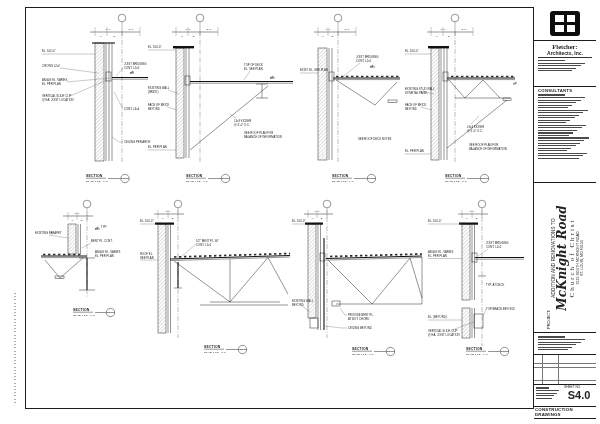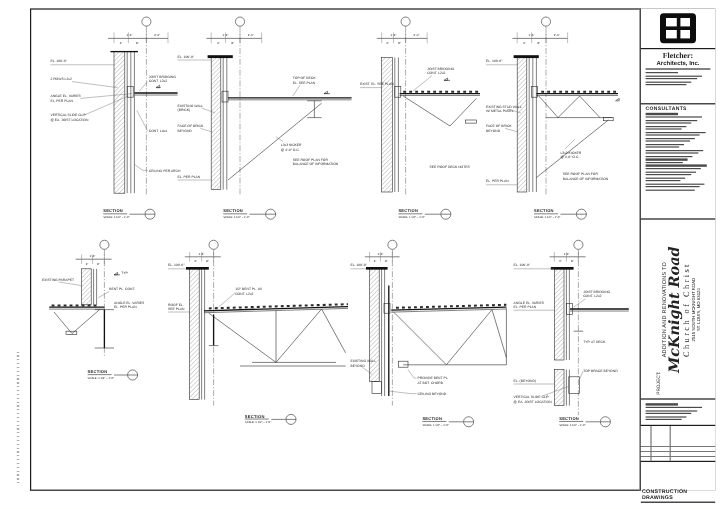--- a/index.html
+++ b/index.html
@@ -586,17 +586,30 @@
           <div class="bar" style="width: 79%;"></div>
           <div class="bar" style="width: 71%;"></div>
           <div class="bar" style="width: 63%;"></div>
           <div class="bar" style="width: 55%;"></div>
         </div>
     </div>
     <div class="tb-sec tb-rev">
       <div class="rev-v" style="left:8px"></div>
       <div class="rev-v" style="left:24px"></div>
     </div>
+    <div class="tb-sec tb-info">
+      <div class="info-l bars">
+          <div class="bar" style="width: 50%;"></div>
+          <div class="bar" style="width: 87%;"></div>
+          <div class="bar" style="width: 79%;"></div>
+          <div class="bar" style="width: 71%;"></div>
+          <div class="bar" style="width: 63%;"></div>
+        </div>
+      <div class="info-r">
+        <div class="shlab">SHEET NO.</div>
+        <div class="shno">S4.0</div>
+      </div>
+    </div>
     <div class="tb-sec tb-foot">
       <div class="foot-t">CONSTRUCTION DRAWINGS</div>
     </div>
   </div>
 </div>
 
 </body></html>

